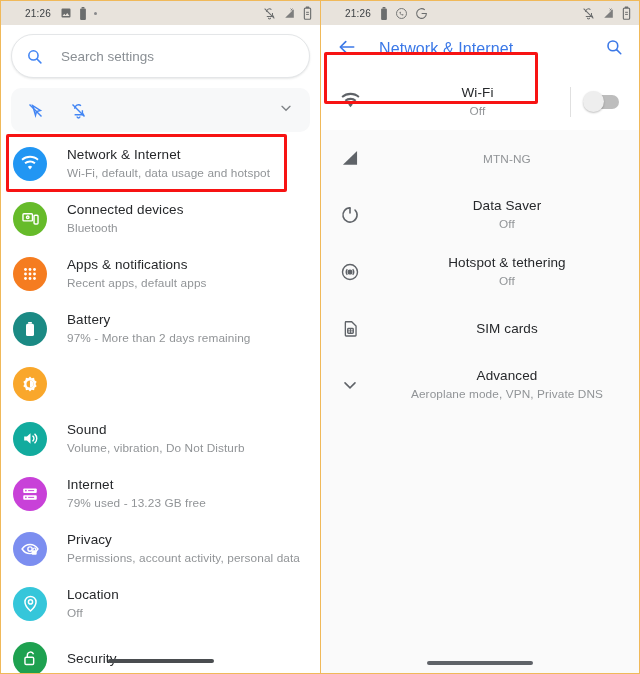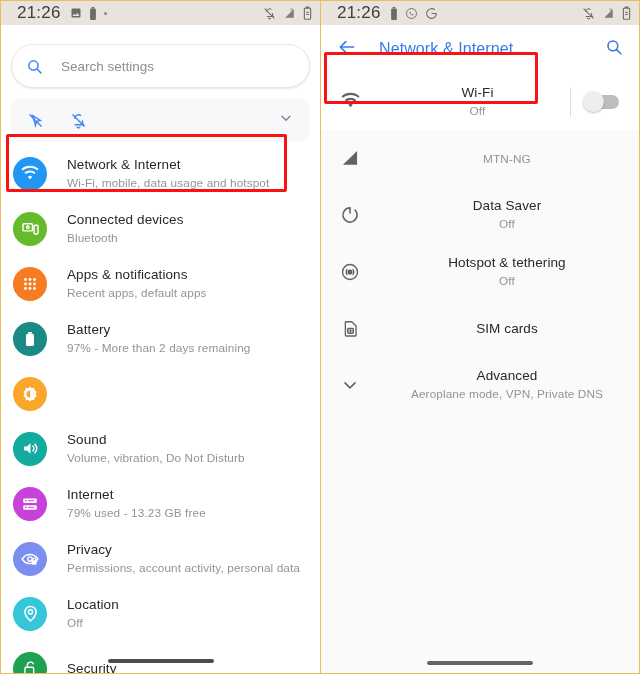--- a/index.html
+++ b/index.html
@@ -34,29 +34,29 @@
     height: 24px;
     display: flex;
     align-items: center;
     padding: 0 8px;
     font-size: 11.5px;
     color: #3c4043;
     letter-spacing: .2px;
   }
   .statusbar-left  { background: #e8e3dc; }
   .statusbar-right { background: #e8e3dc; }
-  .sb-time { margin-right: 9px; margin-left: 8px; font-size: 17px; }
+  .sb-time { margin-right: 9px; margin-left: 16px; font-size: 10px; }
   .sb-icons { display: flex; align-items: center; gap: 7px; }
   .sb-spacer { flex: 1; }
   .sb-ico { display: block; opacity: .72; }
   .sb-dot { width: 3px; height: 3px; border-radius: 50%; background: #5f6368; opacity:.7; }
 
   
   .search-card {
-    margin: 19px 10px 0 10px;
+    margin: 9px 10px 0 10px;
     height: 44px;
     background: #ffffff;
     border: 1px solid #e4e6e8;
     border-radius: 24px;
     display: flex;
     align-items: center;
     padding: 0 14px;
     box-shadow: 0 1px 2px rgba(60,64,67,.12);
   }
   .search-icon { margin-right: 18px; display: flex; }
@@ -275,21 +275,21 @@
       <div class="row">
         <span class="row-icon" style="background:#2196f3">
           <svg width="20" height="20" viewBox="0 0 24 24" fill="#fff">
               <path d="M12 18.5l2.6-3.2a4 4 0 0 0-5.2 0L12 18.5z"></path>
               <path d="M12 10.2c2 0 3.8.7 5.2 1.9l1.5-1.9A10.5 10.5 0 0 0 12 7.8a10.5 10.5 0 0 0-6.7 2.4l1.5 1.9A8 8 0 0 1 12 10.2z"></path>
               <path d="M12 4.5c3.4 0 6.5 1.2 8.9 3.2l1.4-1.8A15.9 15.9 0 0 0 12 2 15.9 15.9 0 0 0 1.7 5.9l1.4 1.8A13.8 13.8 0 0 1 12 4.5z"></path>
             </svg>
         </span>
         <span class="row-text">
           <span class="row-title">Network &amp; Internet</span>
-          <span class="row-sub">Wi-Fi, mobile, data usage and hotspot</span>
+          <span class="row-sub">Wi-Fi, default, data usage and hotspot</span>
         </span>
       </div>
 
       <div class="row">
         <span class="row-icon" style="background:#66bb2a">
           <svg width="19" height="19" viewBox="0 0 24 24" fill="none" stroke="#fff" stroke-width="1.8">
               <rect x="2.5" y="6" width="12" height="9" rx="1.2"></rect>
               <rect x="16.5" y="8" width="5" height="11" rx="1.2"></rect>
               <circle cx="8.5" cy="10.5" r="1.6"></circle>
             </svg>

